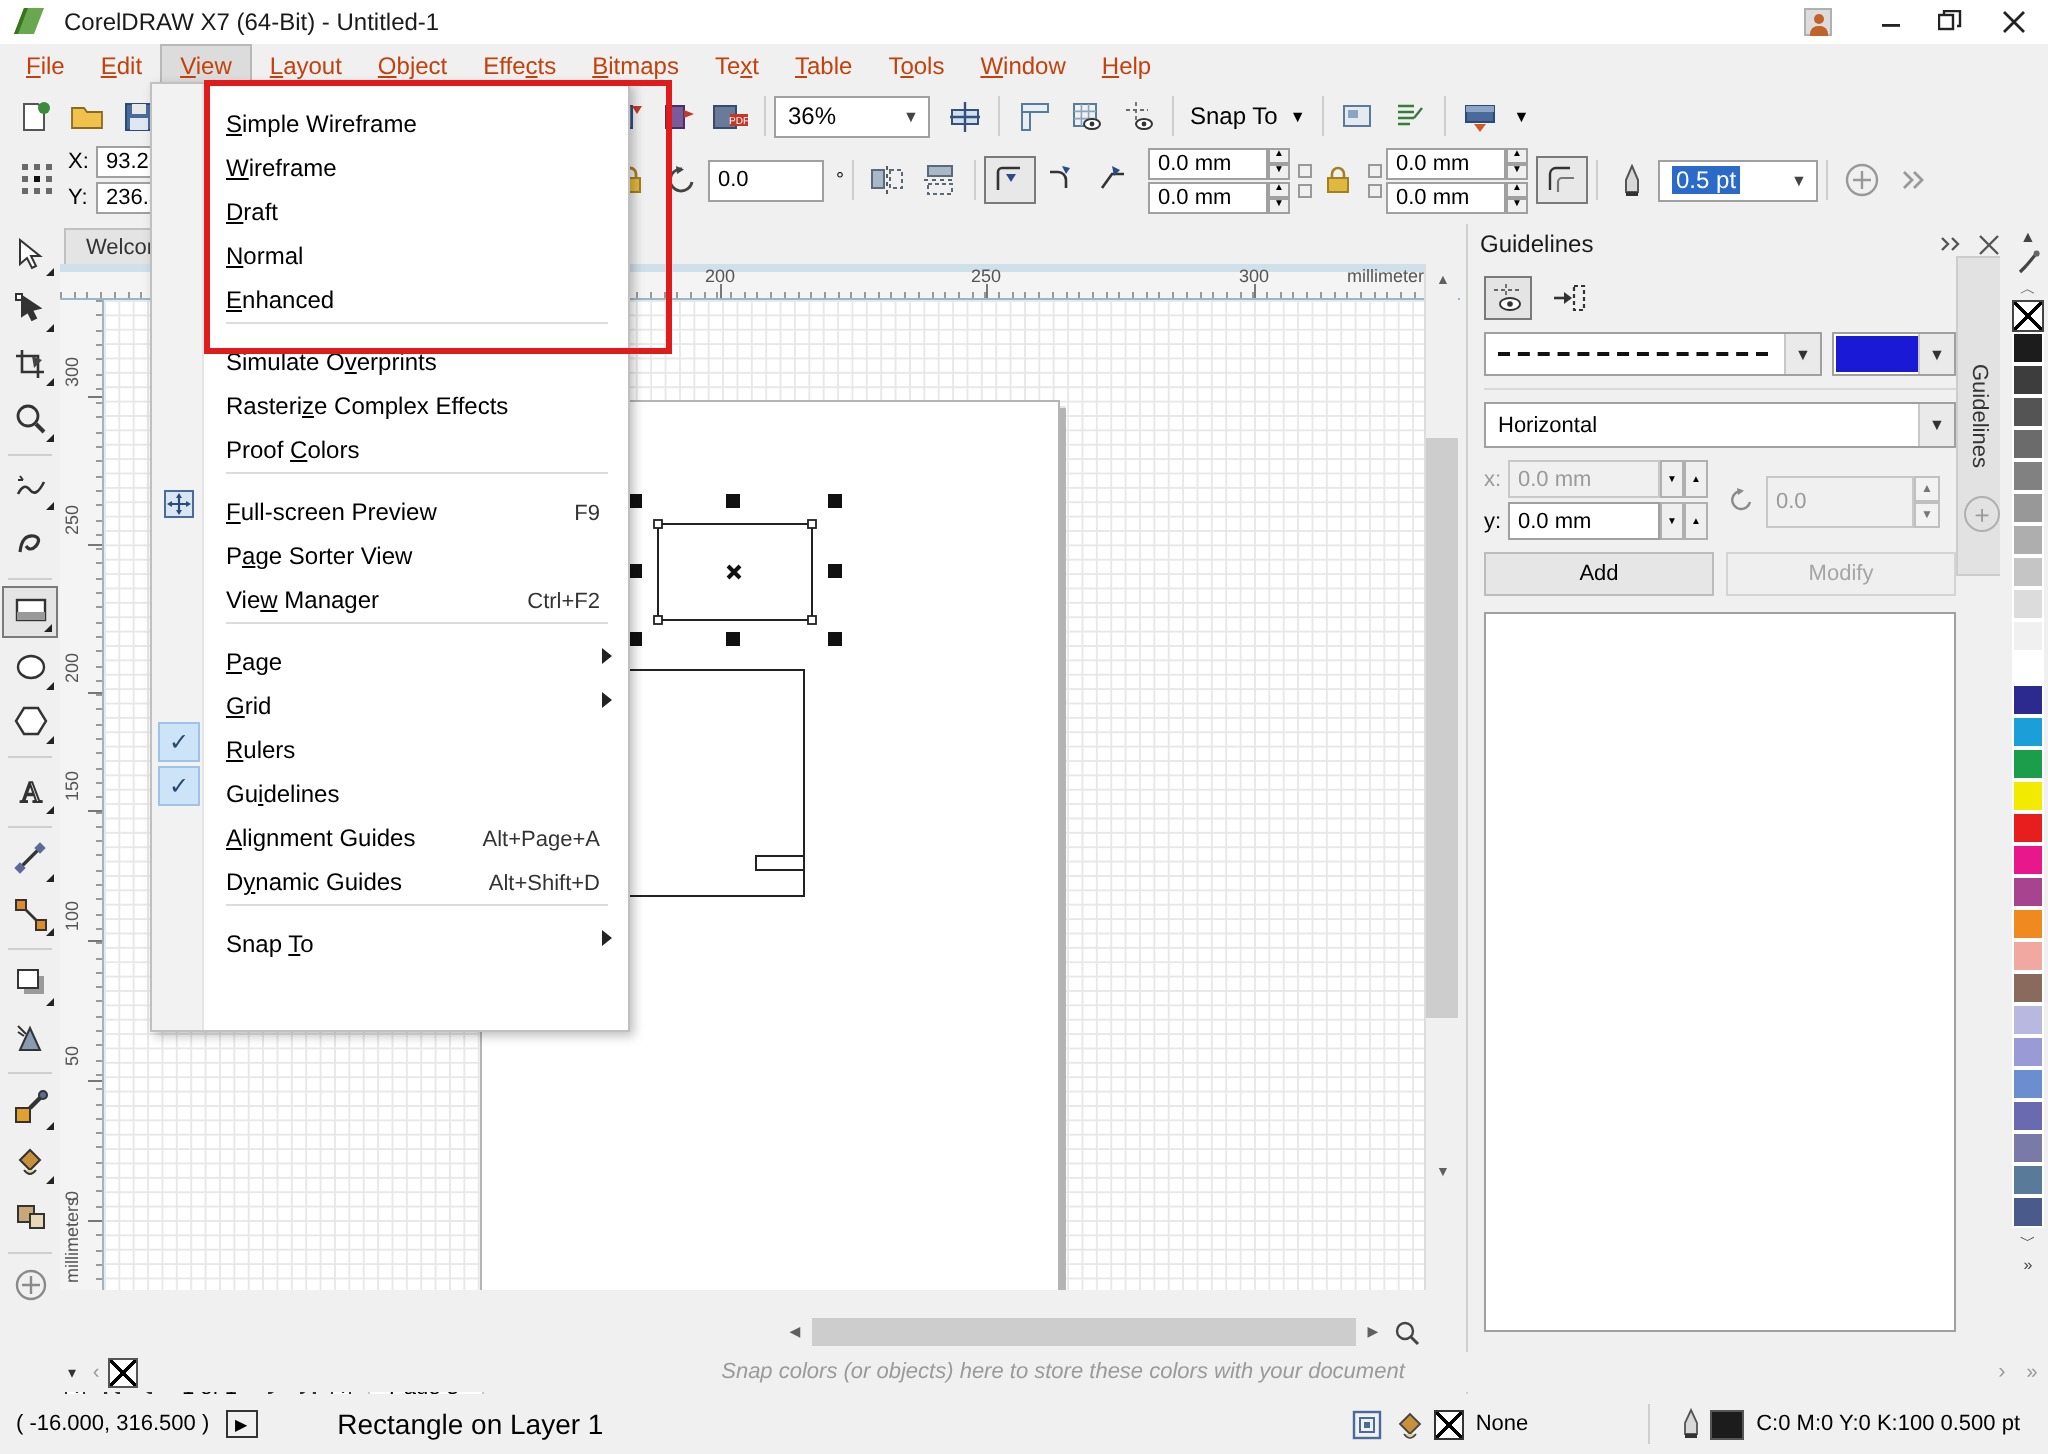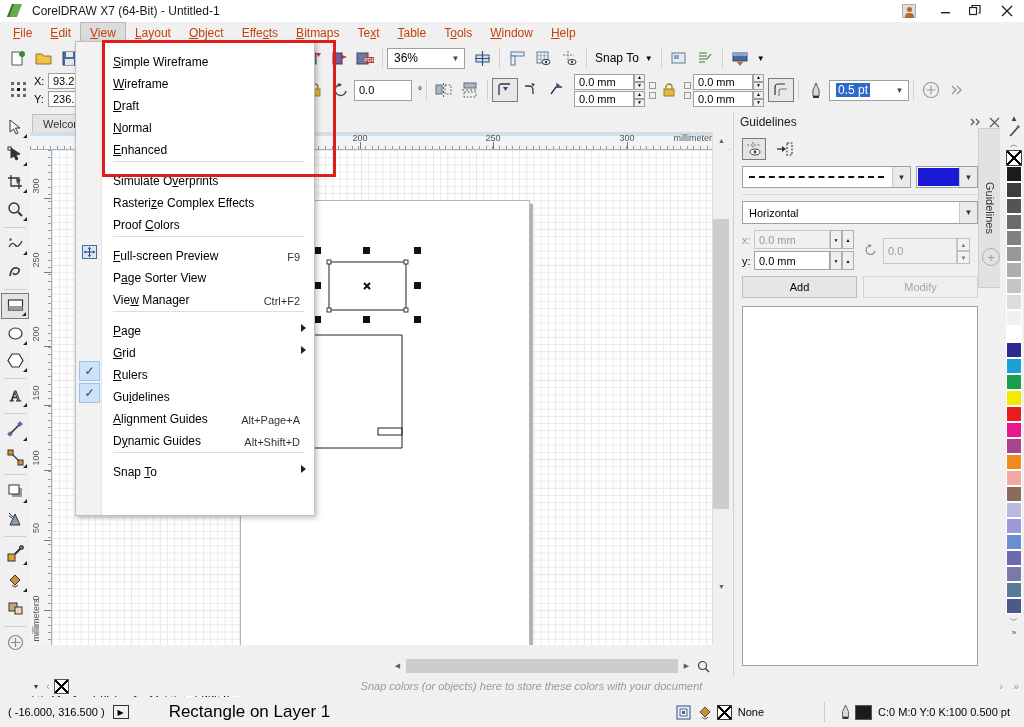--- a/index.html
+++ b/index.html
@@ -255,21 +255,21 @@
     position: absolute; left: 30px; top: 676px; width: 994px; height: 20px;
     background: #f0f0f0; display: flex; align-items: center;
   }
   .dp-hint { flex: 1; text-align: center; font-size: 11px; font-style: italic; color: #9a9a9a; }
 
   .statusbar {
     position: absolute; left: 0; top: 697px; width: 1024px; height: 30px;
     background: #f0f0f0; display: flex; align-items: center;
   }
   .sb-coord { font-size: 11px; margin-left: 8px; }
-  .sb-obj { font-size: 17px; margin-left: 40px; }
+  .sb-obj { font-size: 14px; margin-left: 40px; }
   .sb-sep { width: 1px; height: 20px; background: #cfcfcf; margin: 0 10px; }
 
   
   .dropdown {
     position: absolute; left: 75px; top: 41px; width: 240px; height: 475px;
     background: #ffffff; border: 1px solid #c0c0c0;
     box-shadow: 2px 2px 5px rgba(0,0,0,0.25);
     z-index: 50;
   }
   .dd-gutter {

